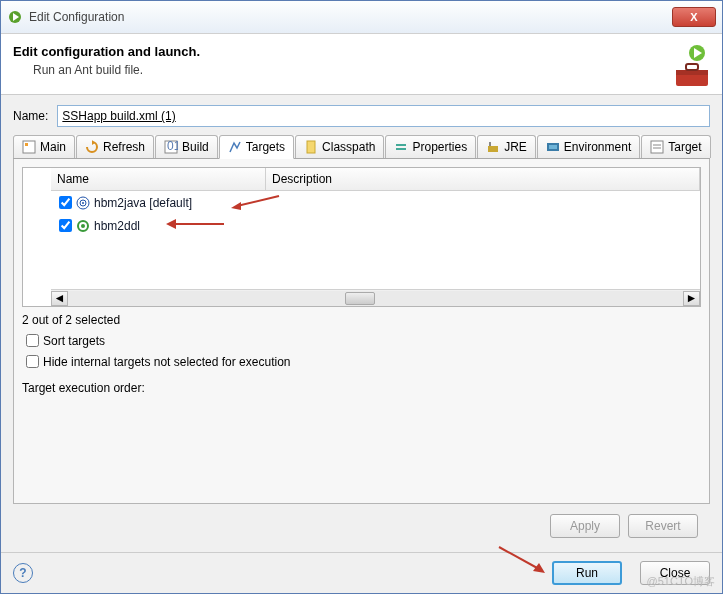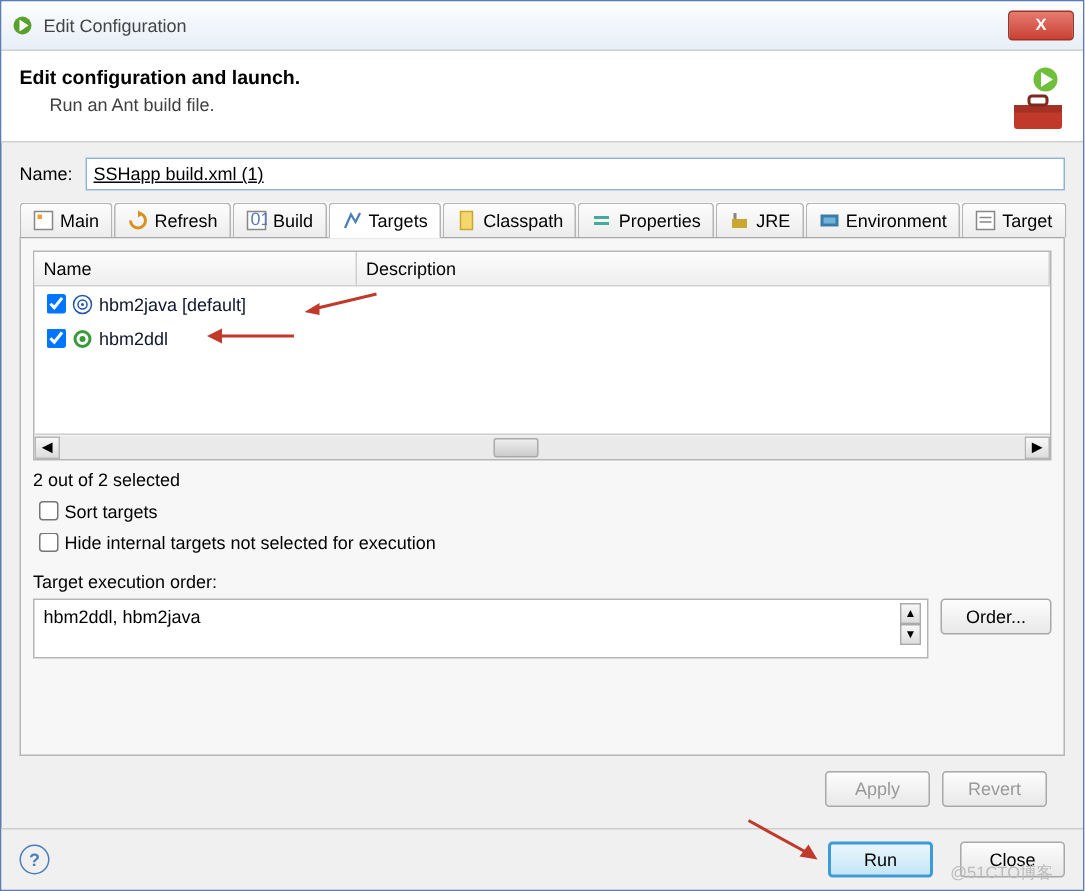--- a/index.html
+++ b/index.html
@@ -19,21 +19,21 @@
 .body { padding: 10px 12px; flex: 1; display: flex; flex-direction: column; }
 .name-row { display: flex; align-items: center; margin-bottom: 8px; }
 .name-row label { margin-right: 9px; text-decoration-color: #555; }
 .name-input { flex: 1; height: 22px; border: 1px solid #8fb4d8; padding: 0 4px; background: #fff; text-decoration: underline; }
 .tabs { display: flex; border-bottom: 1px solid #a8a8a8; background: linear-gradient(#fdfdfd,#ececec); }
 .tab { display: flex; align-items: center; padding: 4px 8px; border: 1px solid #b5b5b5; border-bottom: none; background: linear-gradient(#fdfdfd,#ececec); margin-right: 1px; border-radius: 3px 3px 0 0; cursor: pointer; white-space: nowrap; }
 .tab.active { background: #fff; border-bottom: 1px solid #fff; margin-bottom: -1px; }
 .tab .ticon { width: 14px; height: 14px; margin-right: 4px; display: inline-block; }
 .tab-content { border: 1px solid #b5b5b5; border-top: none; padding: 8px; background: #f7f7f7; flex: 1; display: flex; flex-direction: column; }
 .targets-label { margin-bottom: 4px; }
-.targets-table { border: 1px solid #b5b5b5; background: #fff; height: 140px; display: flex; flex-direction: column; position: relative; }
+.targets-table { border: 1px solid #b5b5b5; background: #fff; height: 140px; display: flex; flex-direction: column; position: relative; padding-left: 28px; }
 .th-row { display: flex; background: linear-gradient(#fdfdfd,#eee); border-bottom: 1px solid #d0d0d0; }
 .th { padding: 4px 6px; border-right: 1px solid #d0d0d0; }
 .th.name { width: 215px; }
 .th.desc { flex: 1; }
 .tr-row { display: flex; align-items: center; padding: 2px 4px; position: relative; }
 .tr-row input[type=checkbox] { margin-right: 4px; }
 .target-icon { width: 14px; height: 14px; margin-right: 4px; display: inline-flex; align-items: center; justify-content: center; }
 .target-name { color: #0f172a; cursor: default; }
 .arrow { position: absolute; }
 .hscroll { height: 17px; border-top: 1px solid #d0d0d0; background: #f0f0f0; display: flex; align-items: center; margin-top: auto; }
@@ -48,21 +48,21 @@
 .exec-box { flex: 1; height: 40px; border: 1px solid #b5b5b5; background: #fff; padding: 4px 6px; position: relative; }
 .spin { position: absolute; right: 2px; top: 2px; width: 16px; display: flex; flex-direction: column; }
 .spin div { width: 14px; height: 14px; border: 1px solid #aaa; background: linear-gradient(#f8f8f8,#ddd); font-size: 8px; text-align: center; line-height: 12px; cursor: pointer; }
 .btn { height: 24px; padding: 0 16px; border: 1px solid #a8a8a8; background: linear-gradient(#fdfdfd,#e8e8e8); border-radius: 3px; cursor: pointer; min-width: 70px; }
 .btn:disabled { color: #999; }
 .btn.primary { border: 2px solid #3d9bd8; background: linear-gradient(#eaf6fd,#c4e5f6); }
 .footer-btns { display: flex; justify-content: flex-end; gap: 8px; padding: 10px 12px 4px; position: relative; }
 .bottom-bar { display: flex; justify-content: space-between; align-items: center; padding: 8px 12px; border-top: 1px solid #ccc; background: #f0f0f0; position: relative; }
 .help-icon { width: 20px; height: 20px; border: 1.5px solid #4a7dbb; border-radius: 50%; display: flex; align-items: center; justify-content: center; color: #4a7dbb; font-weight: bold; cursor: pointer; }
 .run-arrow { position: absolute; }
-.watermark { position: absolute; bottom: 4px; right: 20px; color: #bbb; font-size: 11px; }
+.watermark { position: absolute; bottom: 4px; right: 7px; color: #bbb; font-size: 11px; }
 </style>
 </head>
 <body>
 
 <div class="window">
   <div class="titlebar">
     <span class="icon-run">
       <svg width="16" height="16">
           <circle cx="8" cy="8" r="6" fill="#5aa02c"></circle>
           <polygon points="6,4 12,8 6,12" fill="#fff"></polygon>
@@ -207,30 +207,20 @@
       <div class="sel-text">2 out of 2 selected</div>
       <div class="chk-row">
           <input type="checkbox" style="">
           <span>Sort targets</span>
         </div>
       <div class="chk-row">
           <input type="checkbox" style="">
           <span>Hide internal targets not selected for execution</span>
         </div>
       <div class="exec-label">Target execution order:</div>
-      <div class="exec-row">
-        <div class="exec-box">
-          <span>hbm2ddl, hbm2java</span>
-          <div class="spin">
-            <div>▲</div>
-            <div>▼</div>
-          </div>
-        </div>
-        <button class="btn">Order...</button>
-      </div>
     </div>
 
     <div class="footer-btns">
       <button class="btn" disabled="">Apply</button>
       <button class="btn" disabled="">Revert</button>
     </div>
   </div>
 
   <div class="bottom-bar">
     <div class="help-icon">?</div>

